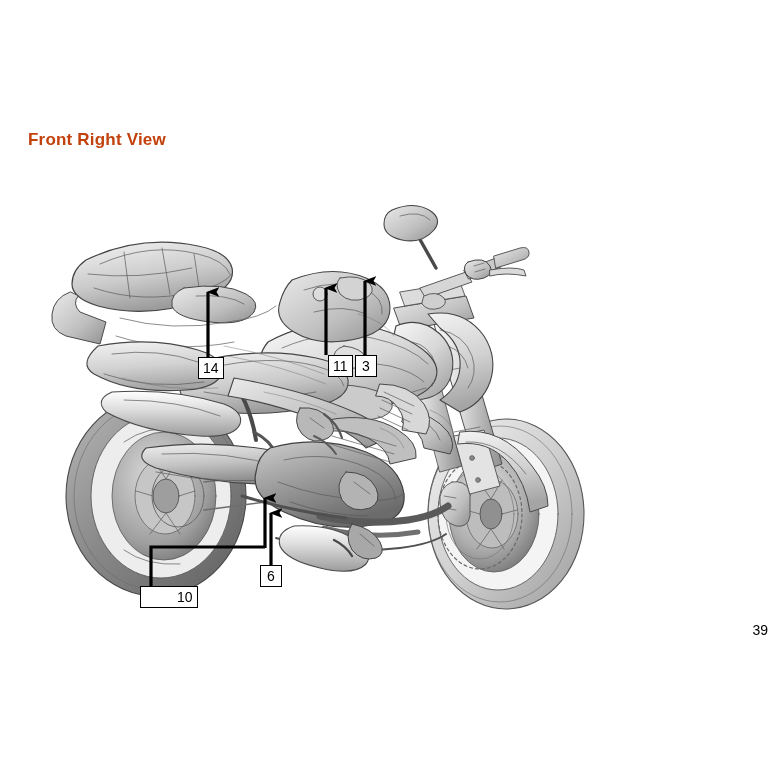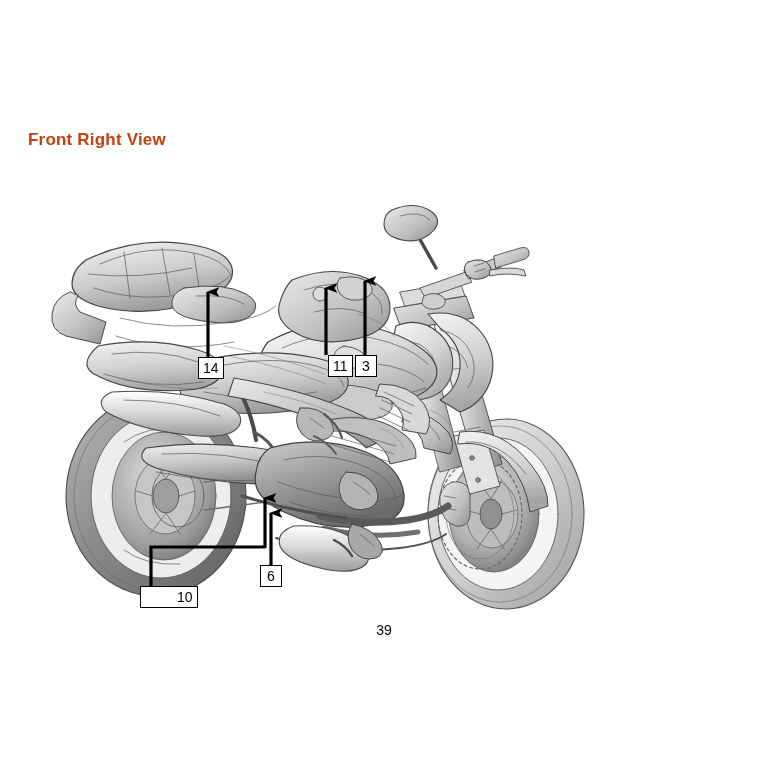--- a/index.html
+++ b/index.html
@@ -44,21 +44,21 @@
     line-height: 24px;
     color: #000;
     white-space: nowrap;
   }
   
   .page-number {
     position: absolute;
     left: 0;
     top: 622px;
     width: 768px;
-    text-align: center;
+    text-align: right;
     font-size: 14px;
     color: #000;
   }
   
   .illustration {
     position: absolute;
     left: 28px;
     top: 196px;
     width: 560px;
     height: 430px;

